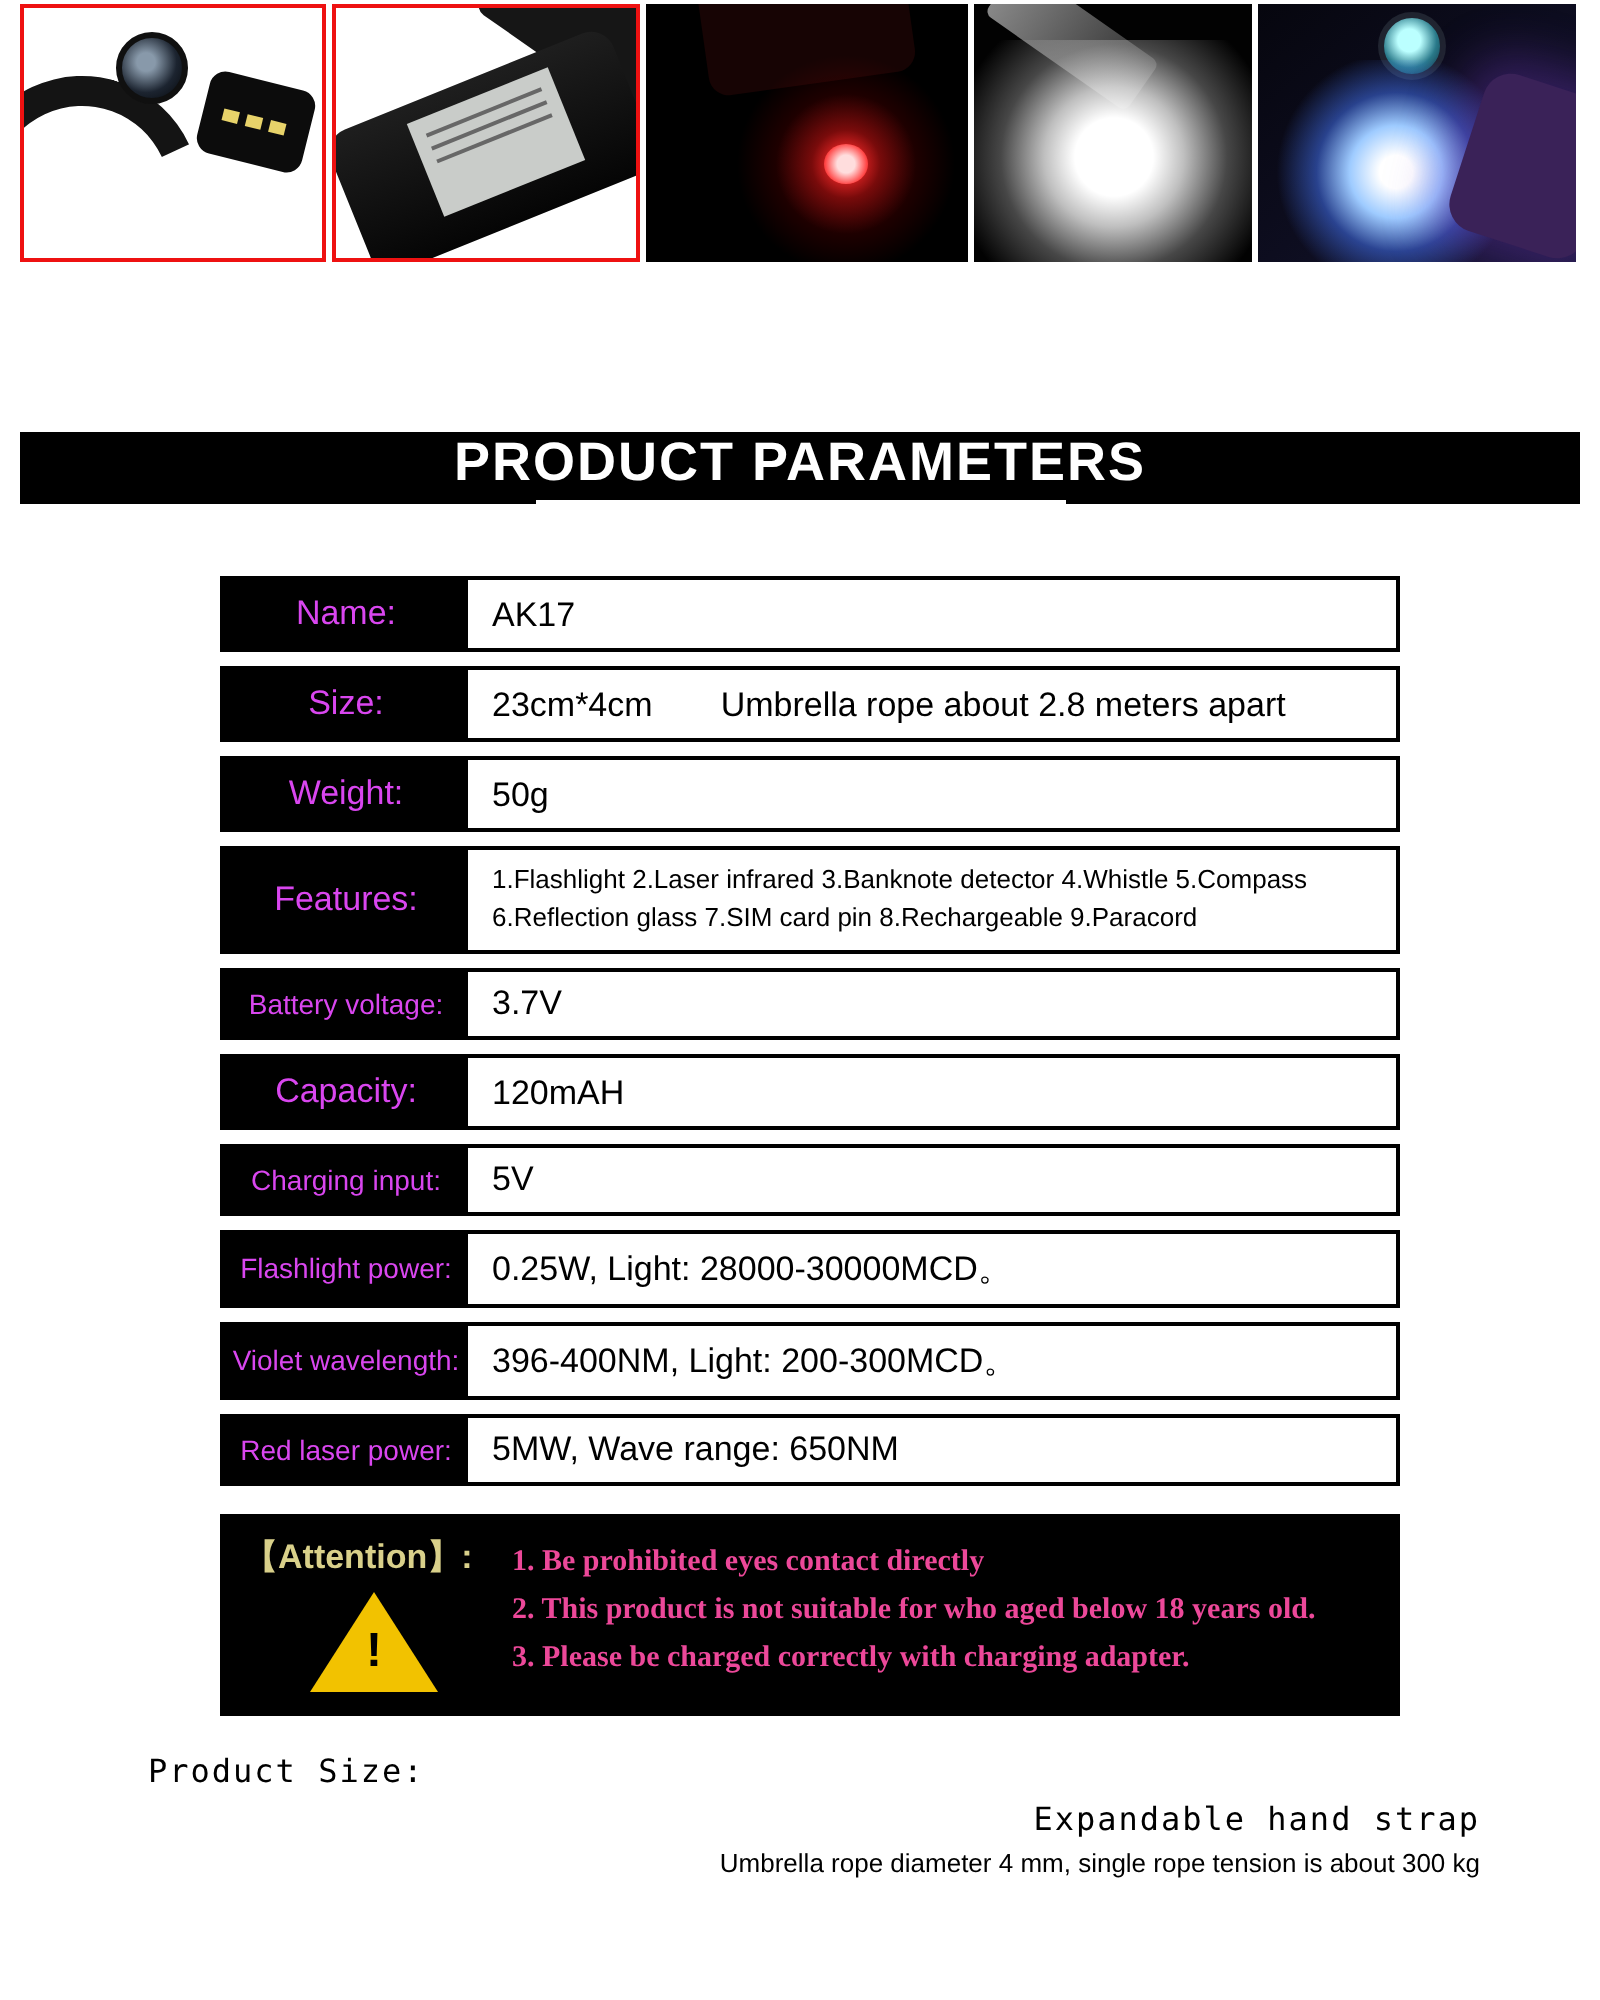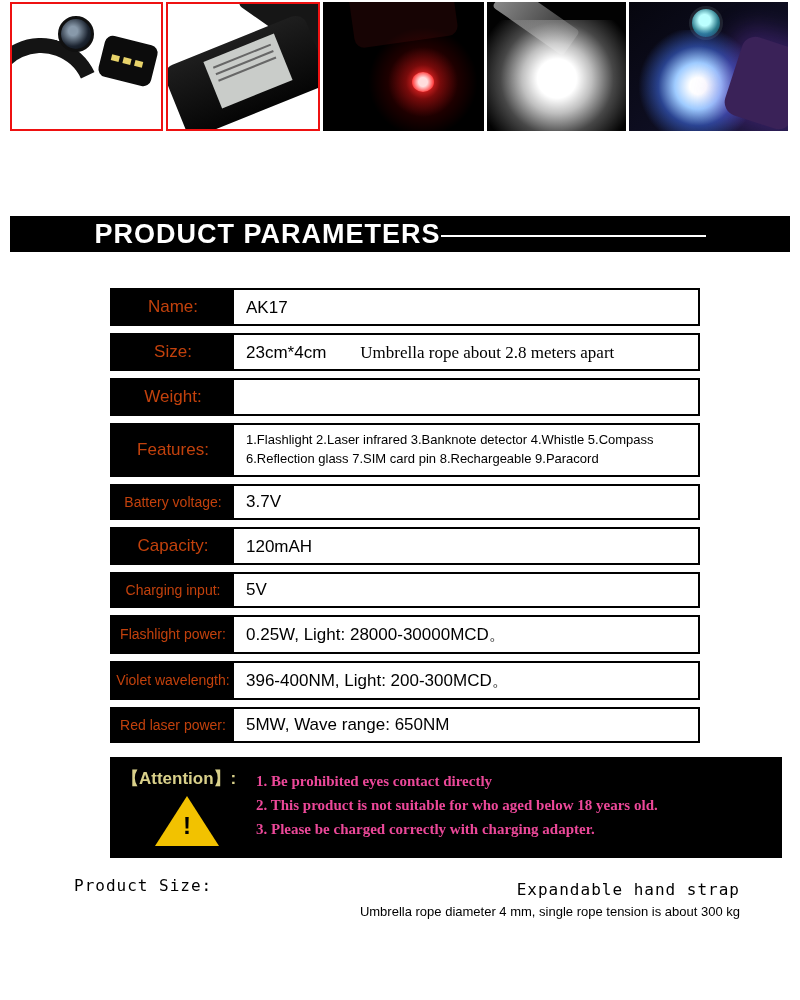--- a/index.html
+++ b/index.html
@@ -49,52 +49,52 @@
 
   .p5 .compass5 { position:absolute; left:60px; top:4px; width:34px; height:34px; border-radius:50%;
     background:radial-gradient(circle at 45% 40%, #bff 0 25%, #2a7a8a 60%, #0a2530 100%); border:3px solid #202430; }
   .p5 .uv-glow { position:absolute; left:8px; top:28px; width:122px; height:112px;
     background:radial-gradient(circle, #ffffff 0 10%, #9ecbff 28%, rgba(70,120,255,.5) 48%, transparent 72%); }
   .p5 .purple-shape { position:absolute; right:-14px; top:40px; width:70px; height:82px; background:#3a2258;
     border-radius:14px; transform:rotate(18deg); box-shadow:0 0 24px 10px rgba(120,60,200,.35); }
 
   
   .banner { margin:85px 10px 0 10px; height:36px; background:#000; display:flex;
-    flex-direction:row; align-items:center; justify-content:center; }
+    flex-direction:column; align-items:center; justify-content:center; }
   .banner-title { color:#fff; font-size:27px; font-weight:bold; letter-spacing:1px; }
   .banner-underline { width:265px; height:2px; background:#fff; margin-top:3px; }
 
   
   .params { margin:36px 0 0 110px; width:590px; }
   .prow { display:flex; align-items:stretch; border:2px solid #000; margin-bottom:7px; background:#fff; }
-  .plabel { width:122px; min-width:122px; background:#000; color:#c2410c; display:flex;
+  .plabel { width:122px; min-width:122px; background:#000; color:#d946ef; display:flex;
     align-items:center; justify-content:center; text-align:center; font-size:17px; padding:7px 3px; }
   .plabel.small { font-size:14px; }
   .pvalue { flex:1; display:flex; align-items:flex-end; font-size:17px; padding:6px 12px; background:#fff; }
-  .pvalue .v2 { margin-left:34px;font-family:Liberation Serif, serif; }
+  .pvalue .v2 { margin-left:34px; }
   .prow.features .pvalue { flex-direction:column; align-items:flex-start; justify-content:flex-start;
     font-size:13px; line-height:1.45; }
 
   
-  .attention { margin:14px 0 0 110px; width:672px; min-height:92px; background:#000;
+  .attention { margin:14px 0 0 110px; width:590px; min-height:92px; background:#000;
     padding:10px 12px 12px 12px; display:flex; }
   .att-left { width:130px; display:flex; flex-direction:column; align-items:center; }
   .att-heading { color:#d9d08a; font-size:17px; font-weight:bold; align-self:flex-start; white-space:nowrap; }
   .att-tri-wrap { position:relative; margin-top:6px; width:64px; height:50px; }
   .tri { width:0; height:0; border-left:32px solid transparent; border-right:32px solid transparent;
     border-bottom:50px solid #f2c200; }
   .tri-bang { position:absolute; left:0; right:0; top:16px; text-align:center; color:#000;
     font-weight:bold; font-size:24px; }
   .att-items { flex:1; color:#ec4899; font-family:"Liberation Serif", serif; font-weight:bold;
     font-size:15px; line-height:1.62; padding-top:2px; padding-left:4px; }
 
   
   .product-size { position:absolute; left:74px; top:876px; font-family:"DejaVu Sans Mono", monospace;
     font-size:16px; letter-spacing:1px; }
-  .strap-block { position:absolute; right:60px; top:880px; text-align:right; }
+  .strap-block { position:absolute; right:60px; top:900px; text-align:right; }
   .strap-title { font-family:"DejaVu Sans Mono", monospace; font-size:16px; letter-spacing:1px; margin-bottom:3px; }
   .strap-line { font-size:13px; line-height:1.5; }
 </style>
 </head>
 <body>
 
 <div class="page">
 
   <div class="photos">
     <div class="photo p1">
@@ -149,20 +149,23 @@
     <div class="prow">
       <div class="plabel">Size:</div>
       <div class="pvalue">
         <span>23cm*4cm</span>
         <span class="v2">Umbrella rope about 2.8 meters apart</span>
       </div>
     </div>
 
     <div class="prow">
       <div class="plabel">Weight:</div>
+      <div class="pvalue">
+          <span>50g</span>
+        </div>
     </div>
 
     <div class="prow features">
       <div class="plabel">Features:</div>
       <div class="pvalue">
         <span>1.Flashlight 2.Laser infrared 3.Banknote detector 4.Whistle 5.Compass</span>
         <span>6.Reflection glass 7.SIM card pin 8.Rechargeable 9.Paracord</span>
       </div>
     </div>
 

